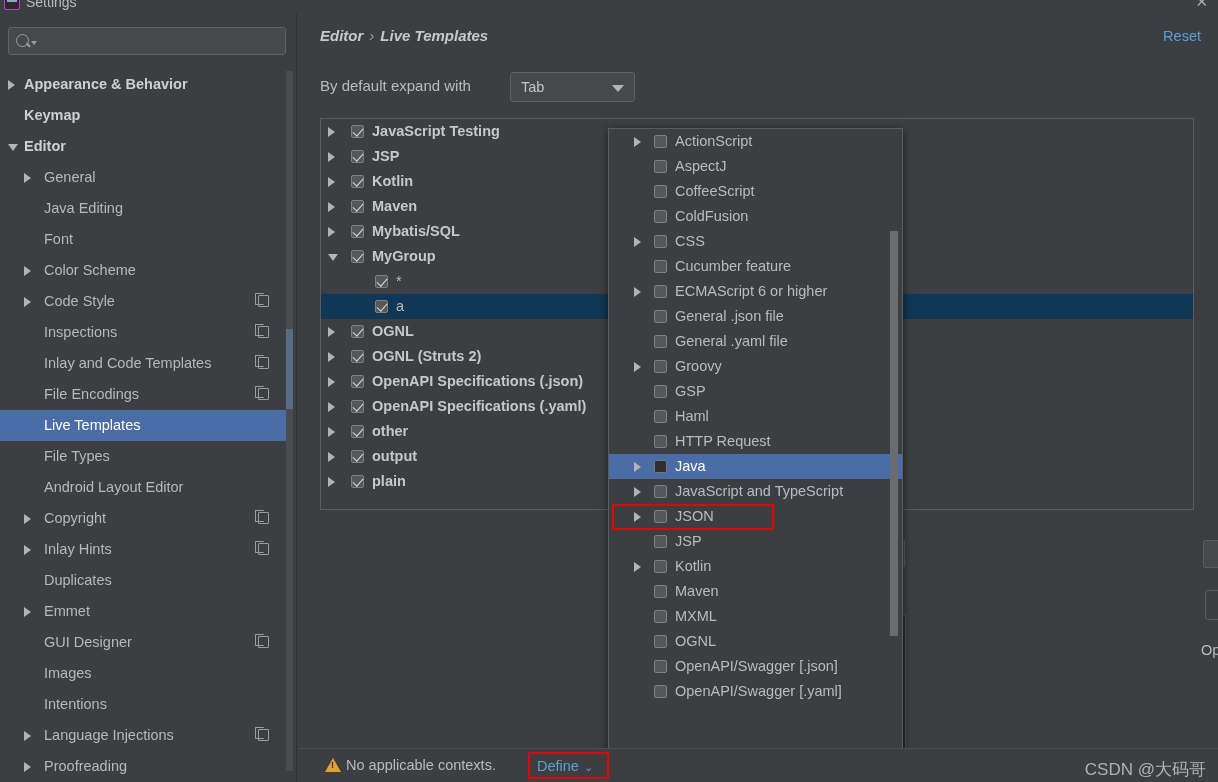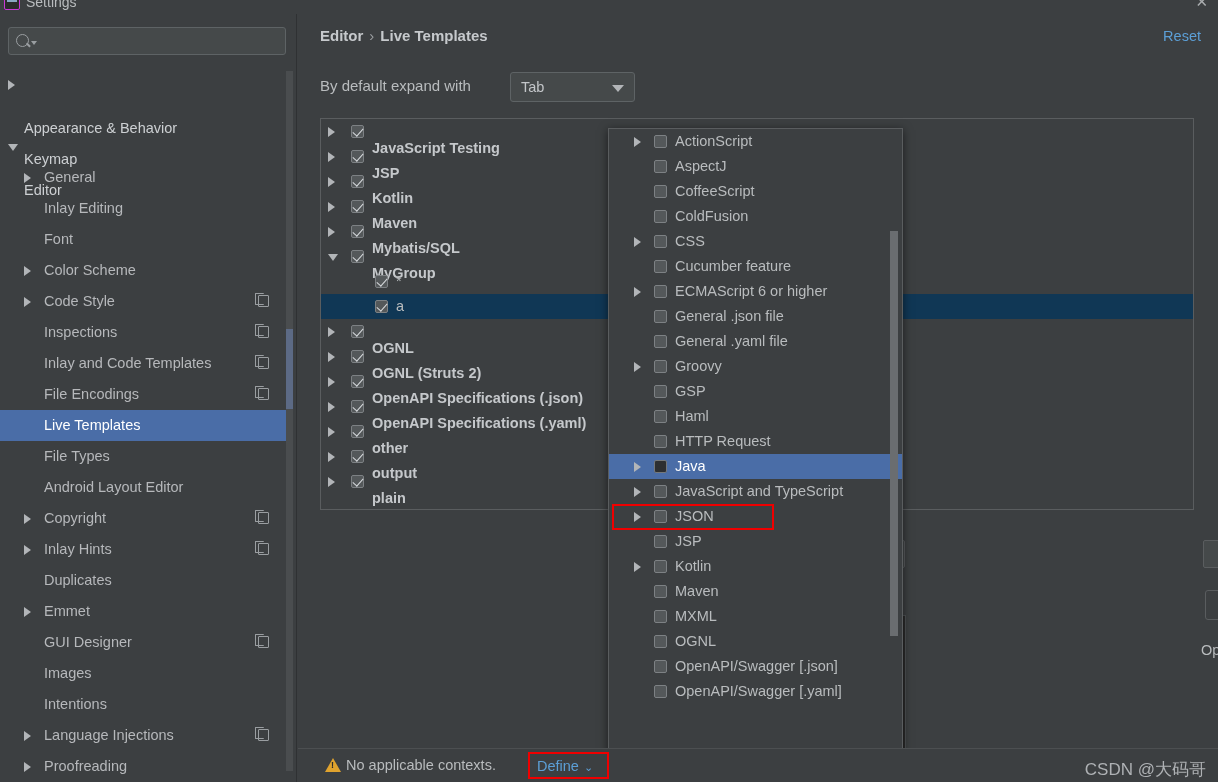--- a/index.html
+++ b/index.html
@@ -67,21 +67,21 @@
   .srow .arr {
     position: absolute; top: 11px; width: 0; height: 0;
     border-top: 5px solid transparent; border-bottom: 5px solid transparent;
     border-left: 7px solid #b2b5b8;
   }
   .srow .arr.down {
     border-left: 5px solid transparent; border-right: 5px solid transparent;
     border-top: 7px solid #b2b5b8; top: 13px;
   }
   .srow .lbl { position: absolute; top: 0; }
-  .srow.bold .lbl { font-weight: normal; color: #cdd0d3; margin-top: 44px; }
+  .srow.bold .lbl { font-weight: bold; color: #cdd0d3; }
   .srow .copyico {
     position: absolute; right: 21px; top: 9px; width: 11px; height: 12px;
     border: 1.4px solid #9a9ea1; border-radius: 1px;
   }
   .srow .copyico::before {
     content: ""; position: absolute; left: -4px; top: -3px; width: 8px; height: 10px;
     border: 1.4px solid #9a9ea1; border-right: 0; border-radius: 1px;
   }
   
   .lvl0 .arr { left: 8px; } .lvl0 .lbl { left: 24px; }
@@ -90,21 +90,21 @@
   .side-scroll {
     position: absolute; right: 3px; top: 57px; width: 7px; height: 700px; background: #4a4d4f;
   }
   .side-scroll .thumb {
     position: absolute; left: 0; top: 258px; width: 7px; height: 80px; background: #5c6a85;
   }
 
   
   .content { position: absolute; left: 298px; top: 14px; width: 920px; height: 768px; background: #3c3f41; }
 
-  .breadcrumb { position: absolute; left: 22px; top: 13px; font-size: 15px; font-weight: bold; color: #c6c9cc; }
+  .breadcrumb { position: absolute; left: 22px; top: 13px; font-size: 15px; font-weight: bold; color: #c6c9cc; font-style: italic; }
   .breadcrumb .sep { color: #9b9ea1; font-weight: normal; margin: 0 6px; }
   .reset-link { position: absolute; right: 17px; top: 14px; font-size: 14.5px; color: #5c9fd6; cursor: pointer; }
 
   .expandrow { position: absolute; left: 22px; top: 58px; height: 30px; }
   .expandrow .lab { position: absolute; left: 0; top: 5px; font-size: 15px; color: #b9bcbe; white-space: nowrap; }
   .combo {
     position: absolute; background: #45494a; border: 1px solid #5e6365; border-radius: 3px;
     height: 30px; line-height: 28px; color: #c3c6c9; font-size: 14.5px;
   }
   .combo .cval { position: absolute; left: 10px; top: 0; }
@@ -137,21 +137,21 @@
   .cbx {
     position: absolute; top: 6px; width: 13px; height: 13px;
     background: #54585a; border: 1px solid #7d8184; border-radius: 2px;
   }
   .cbx.checked::after {
     content: ""; position: absolute; left: 3px; top: 0px; width: 5px; height: 9px;
     border: solid #d8dbde; border-width: 0 1.8px 1.8px 0; transform: rotate(42deg);
   }
   .cbx.dark { background: #2d2f31; border-color: #74787b; }
   .trow .tlbl { position: absolute; top: 0; }
-  .tl0 .tarr { left: 7px; }  .tl0 .cbx { left: 30px; }  .tl0 .tlbl { left: 51px; margin-top: 17px; }
+  .tl0 .tarr { left: 7px; }  .tl0 .cbx { left: 30px; }  .tl0 .tlbl { left: 51px; }
   .tl1 .cbx { left: 54px; }  .tl1 .tlbl { left: 75px; }
 
   
   .popup {
     position: absolute; left: 608px; top: 128px; width: 295px; height: 628px;
     background: #3c3f41; border: 1px solid #5a5d5f; overflow: hidden;
     box-shadow: 0 2px 9px rgba(0,0,0,0.55);
   }
   .prow {
     position: relative; height: 25px; line-height: 25px; white-space: nowrap;
@@ -243,21 +243,21 @@
         </div>
         <div class="srow lvl0 bold">
           <span class="arr down"></span>
           <span class="lbl">Editor</span>
         </div>
         <div class="srow lvl1">
           <span class="arr"></span>
           <span class="lbl">General</span>
         </div>
         <div class="srow lvl1">
-          <span class="lbl">Inlay Editing</span>
+          <span class="lbl">Java Editing</span>
         </div>
         <div class="srow lvl1">
           <span class="lbl">Font</span>
         </div>
         <div class="srow lvl1">
           <span class="arr"></span>
           <span class="lbl">Color Scheme</span>
         </div>
         <div class="srow lvl1">
           <span class="arr"></span>

